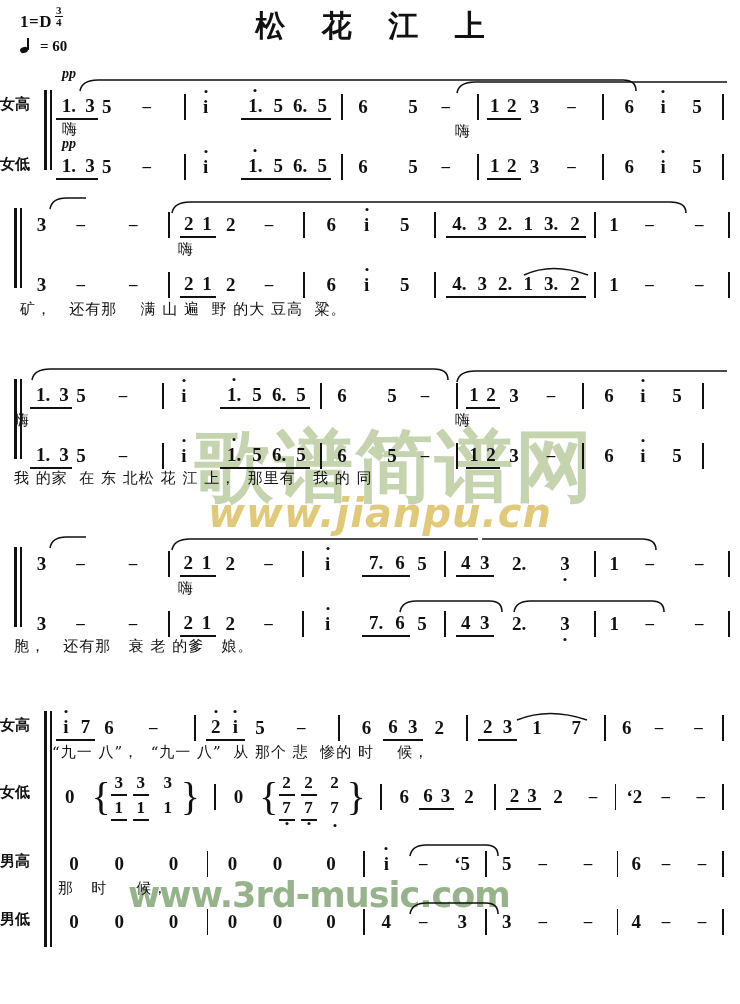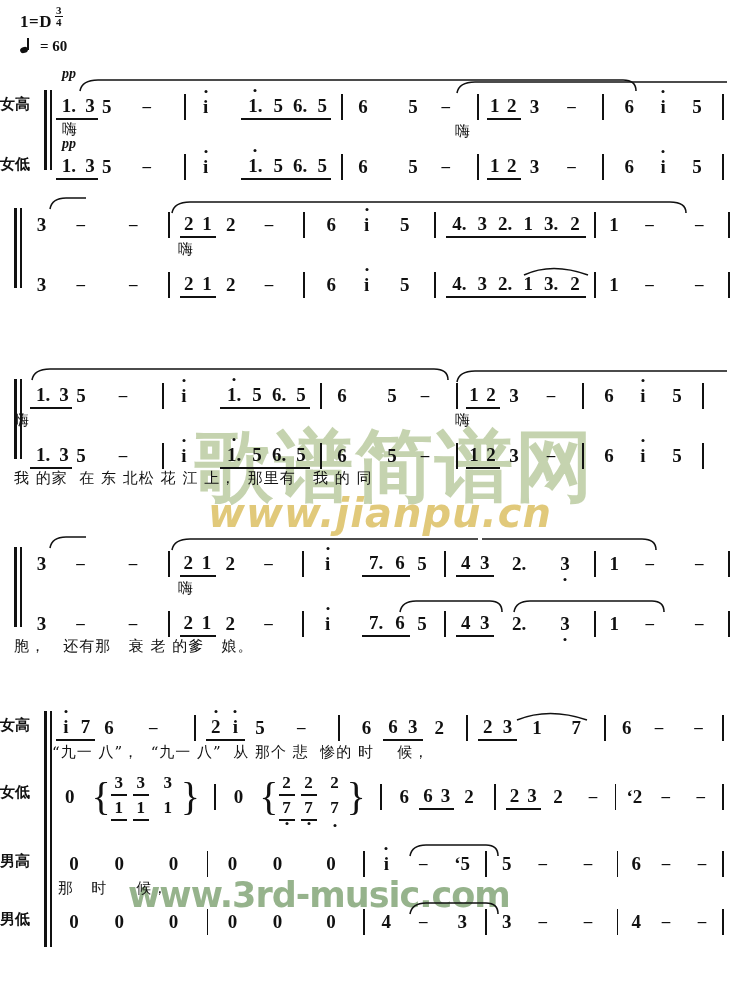--- a/index.html
+++ b/index.html
@@ -68,20 +68,21 @@
 <div class="page">
 
   <div class="header">
     <div class="keysig">
       <span>1=D</span><span class="frac"><span class="num">3</span><span class="den">4</span></span>
     </div>
     <div class="tempo">
       <span class="quarter-note"></span>
       <span>= 60</span>
     </div>
+    <div class="title">松 花 江 上</div>
   </div>
 
   <div class="wm wm-jianpu">歌谱简谱网</div>
   <div class="wm wm-jianpu2">www.jianpu.cn</div>
   <div class="wm wm-3rd">www.3rd-music.com</div>
 
   <div class="system" style="height:130px;">
     <div style="position:absolute;left:62px;top:4px;font-size:14px;font-weight:bold;font-style:italic;font-family:'Liberation Serif',serif;">pp</div>
 
     <div class="phrasebox" style="left:78px;top:16px;width:560px;height:14px;">
@@ -248,20 +249,21 @@
         <span class="bar" style="margin-left:4px;"></span>
       </div>
     </div>
 
     <div class="phrasebox" style="left:522px;top:70px;width:80px;height:14px;">
       <svg width="80" height="14">
           <path d="M2,13 Q30,0 66,13" stroke="#111" stroke-width="1.6" fill="none"></path>
         </svg>
     </div>
 
+    <div style="position:absolute;left:20px;top:108px;font-size:15px;font-family:'DejaVu Serif',serif;letter-spacing:1px;white-space:pre;">矿，   还有那    满 山 遍  野 的大 豆高  粱。</div>
   </div>
 
   <div class="system" style="height:170px;">
     <div class="phrasebox" style="left:30px;top:0px;width:420px;height:14px;">
       <svg width="420" height="14">
           <path d="M2,13 Q4,2 20,2 L404,2 Q418,2 418,13" stroke="#111" stroke-width="1.6" fill="none"></path>
         </svg>
     </div>
     <div class="phrasebox" style="left:455px;top:2px;width:275px;height:14px;">
       <svg width="275" height="14">

